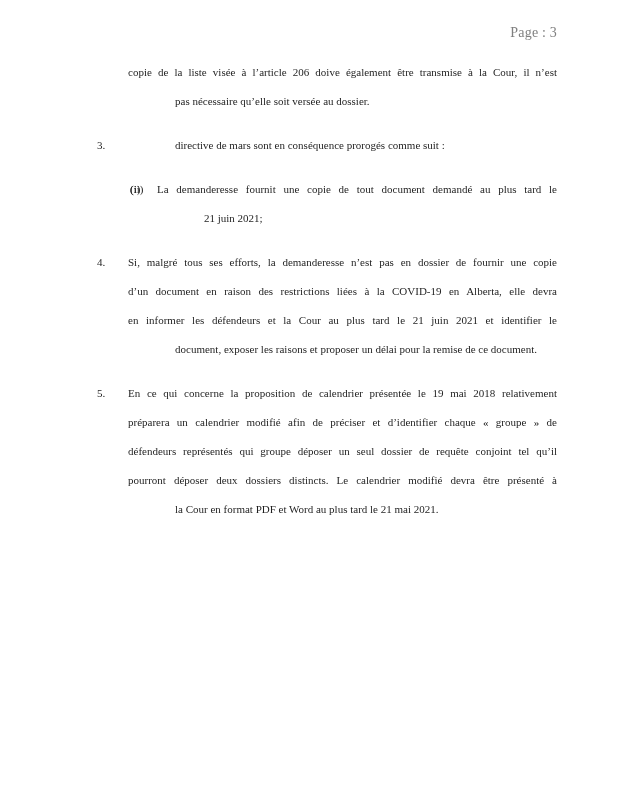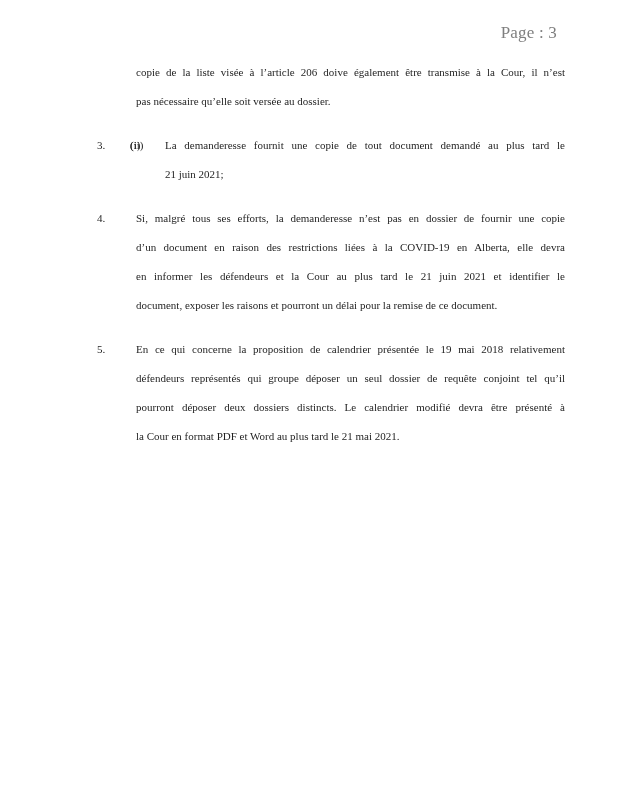--- a/index.html
+++ b/index.html
@@ -13,36 +13,35 @@
     height: 810px;
     background: #ffffff;
     overflow: hidden;
     font-family: "Liberation Serif", "DejaVu Serif", serif;
     color: #1f1f1f;
   }
   .page-header {
     position: absolute;
     top: 24px;
     right: 67px;
-    font-size: 17px;
+    font-size: 14px;
     line-height: 18px;
     color: #7f7f7f;
     letter-spacing: 0.2px;
   }
   .content {
     position: absolute;
     top: 58px;
     left: 0;
     right: 0;
     font-size: 11px;
   }
   .para {
     position: relative;
     margin-bottom: 15px;
-    padding-left: 8px;
   }
   .para .marker {
     position: absolute;
     top: 0;
     line-height: 29px;
     font-size: 11px;
   }
   .para.body .marker { left: 97px; }
   .para.sub  .marker { left: 130px; }
   .para.body .lines { margin-left: 128px; width: 429px; }
@@ -51,20 +50,21 @@
     height: 29px;
     line-height: 29px;
     text-align: justify;
     text-align-last: justify;
     text-justify: inter-word;
     white-space: normal;
     overflow: visible;
   }
   .tline.last {
     text-align-last: left;
+    margin-left: 47px;
   }
   .caret {
     display: inline-block;
     width: 1px;
     height: 12px;
     background: #000000;
     vertical-align: -2px;
     margin-left: 1px;
   }
 </style>
@@ -76,44 +76,46 @@
   <div class="content">
       <div class="para body">
         <div class="lines">
           <div class="tline">copie de la liste visée à l’article 206 doive également être transmise à la Cour, il n’est</div>
           <div class="tline last">pas nécessaire qu’elle soit versée au dossier.</div>
         </div>
       </div>
       <div class="para body">
         <span class="marker">3.</span>
         <div class="lines">
+          <div class="tline last">directive de mars sont en conséquence prorogés comme suit :</div>
         </div>
       </div>
       <div class="para sub">
         <span class="marker">(i)</span>
       </div>
       <div class="para sub">
         <span class="marker">(ii)</span>
         <div class="lines">
           <div class="tline">La demanderesse fournit une copie de tout document demandé au plus tard le</div>
           <div class="tline last">21 juin 2021;</div>
         </div>
       </div>
       <div class="para body">
         <span class="marker">4.</span>
         <div class="lines">
           <div class="tline">Si, malgré tous ses efforts, la demanderesse n’est pas en dossier de fournir une copie</div>
           <div class="tline">d’un document en raison des restrictions liées à la COVID-19 en Alberta, elle devra</div>
           <div class="tline">en informer les défendeurs et la Cour au plus tard le 21 juin 2021 et identifier le</div>
-          <div class="tline last">document, exposer les raisons et pourront un délai pour la remise de ce document.</div>
+          <div class="tline last">document, exposer les raisons et proposer un délai pour la remise de ce document.</div>
         </div>
       </div>
       <div class="para body">
         <span class="marker">5.</span>
         <div class="lines">
           <div class="tline">En ce qui concerne la proposition de calendrier présentée le 19 mai 2018 relativement</div>
+          <div class="tline">préparera un calendrier modifié afin de préciser et d’identifier chaque « groupe » de</div>
           <div class="tline">défendeurs représentés qui groupe déposer un seul dossier de requête conjoint tel qu’il</div>
           <div class="tline">pourront déposer deux dossiers distincts. Le calendrier modifié devra être présenté à</div>
           <div class="tline last">la Cour en format PDF et Word au plus tard le 21 mai 2021.</div>
         </div>
       </div>
     </div>
 </div>
 
 </body></html>

